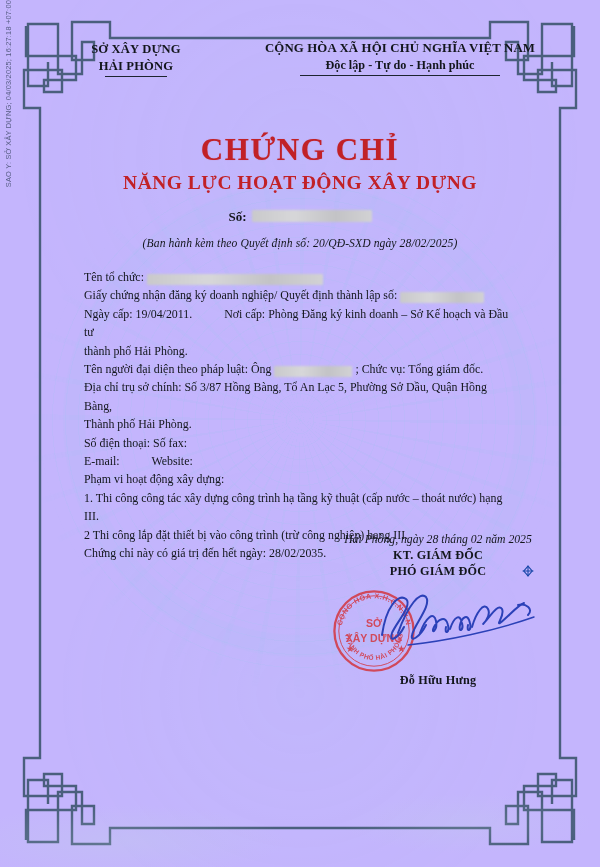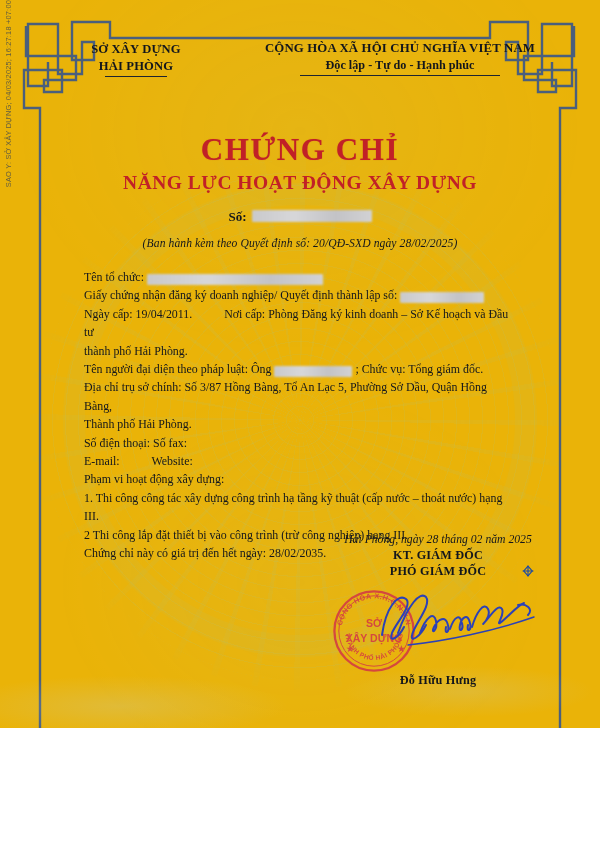--- a/index.html
+++ b/index.html
@@ -13,22 +13,22 @@
     height: 867px;
     font-family: "Liberation Serif", "DejaVu Serif", serif;
     color: #13161c;
     overflow: hidden;
   }
 
   
   .page {
     position: relative;
     width: 600px;
-    height: 728px;
-    background: #eab308;
+    height: 867px;
+    background: #c4b5fd;
     overflow: hidden;
   }
 
   
   .watermark {
     position: absolute;
     inset: 0;
     pointer-events: none;
     opacity: .5;
   }

